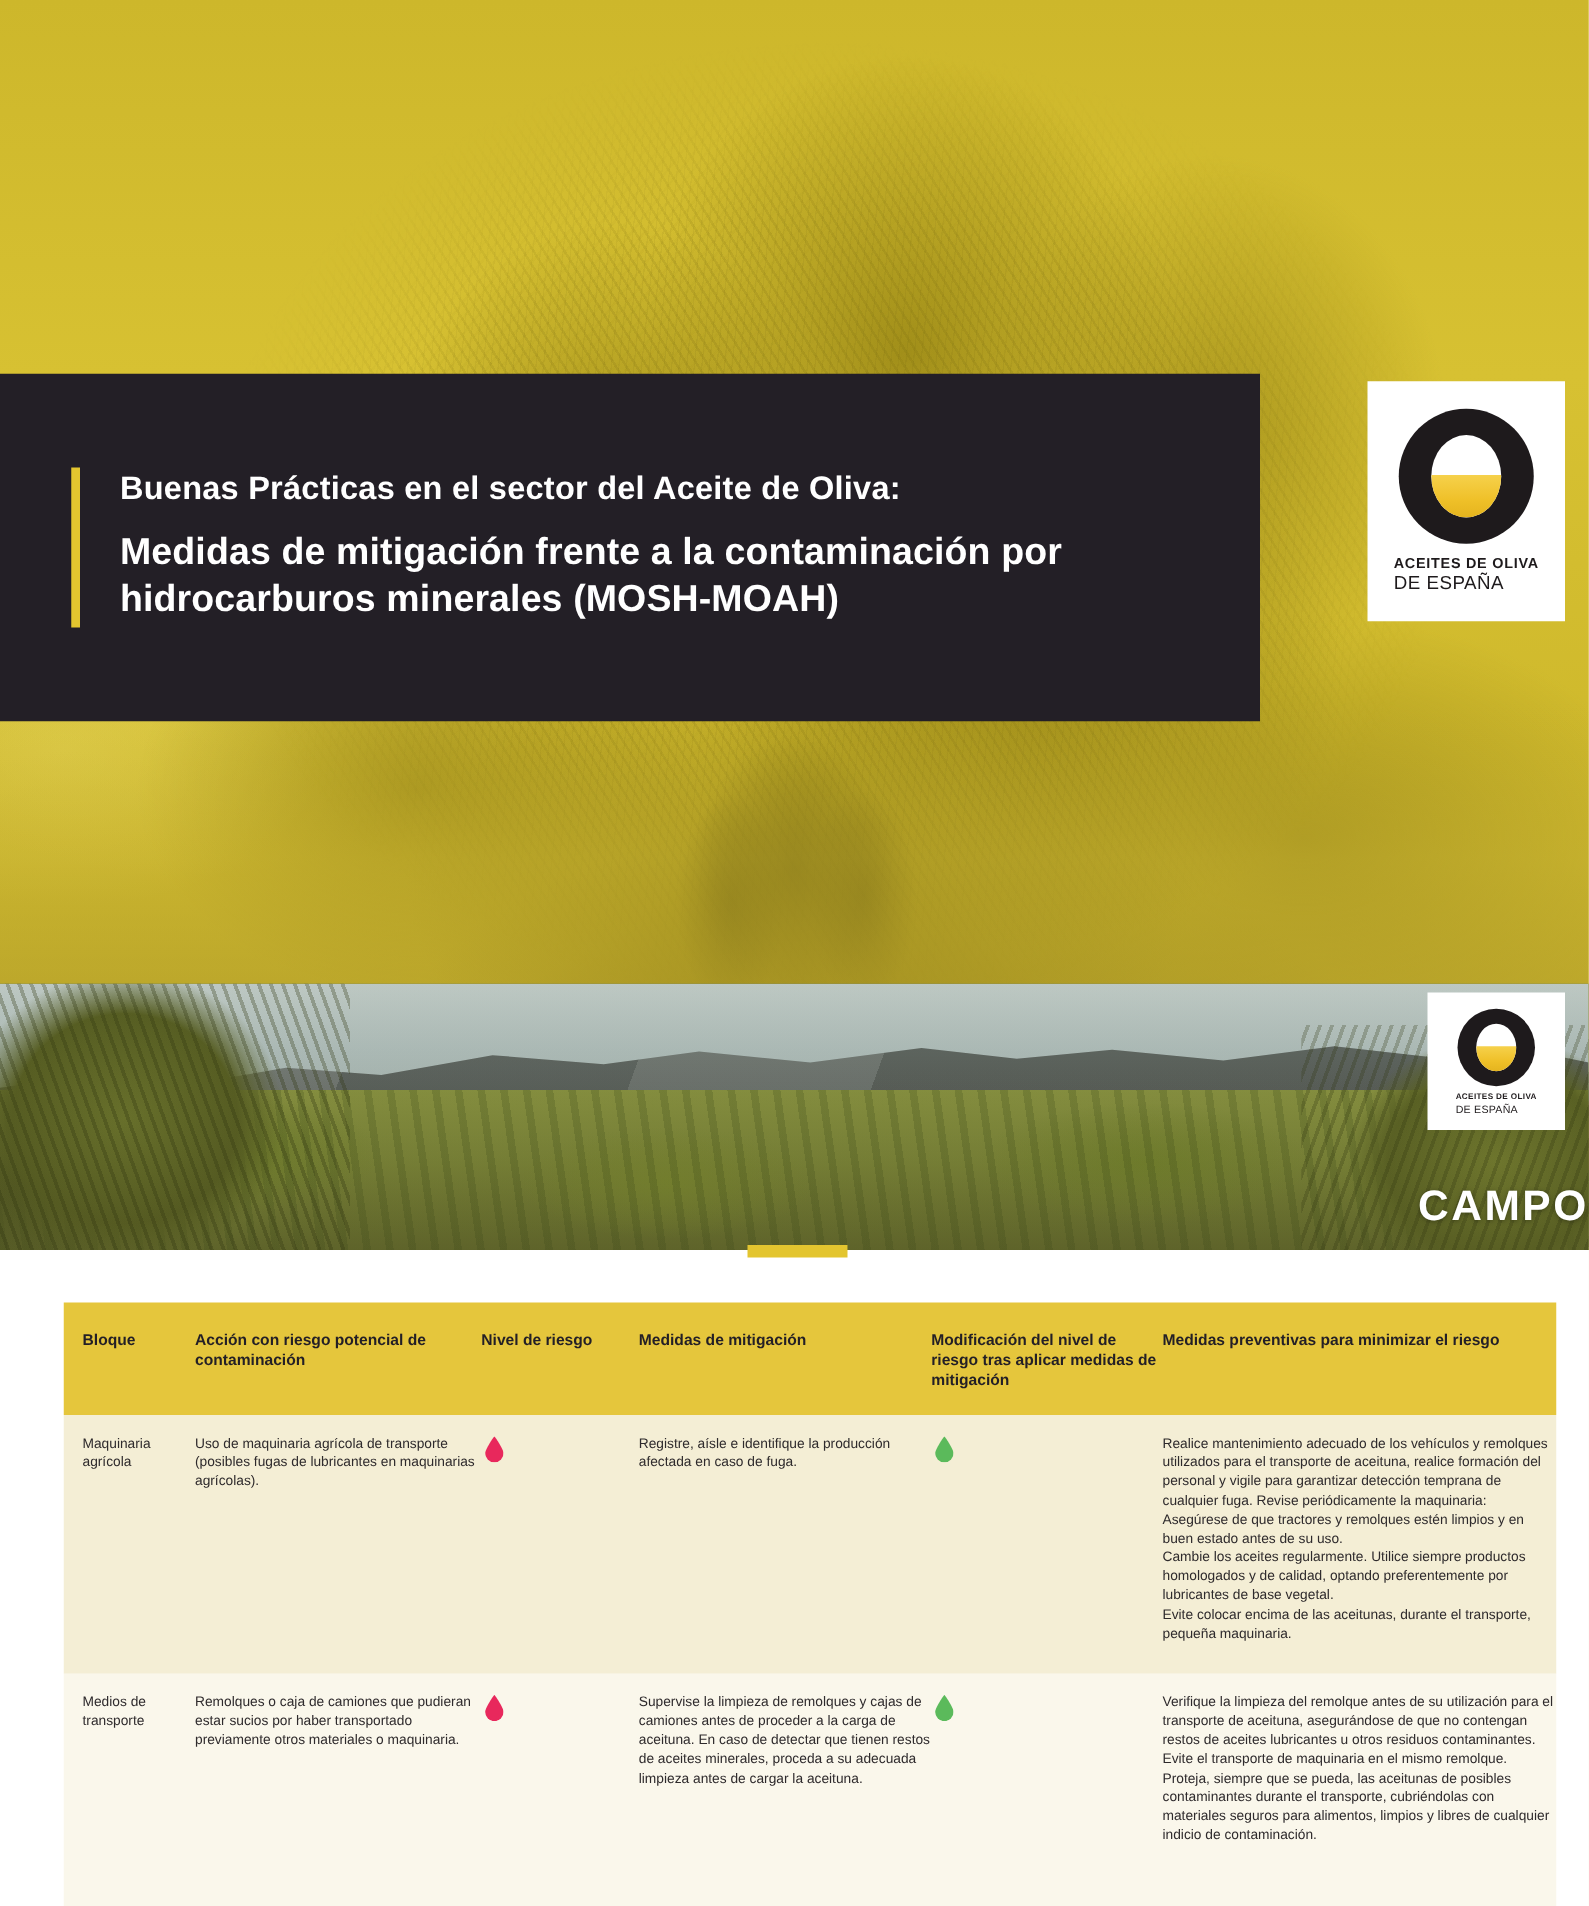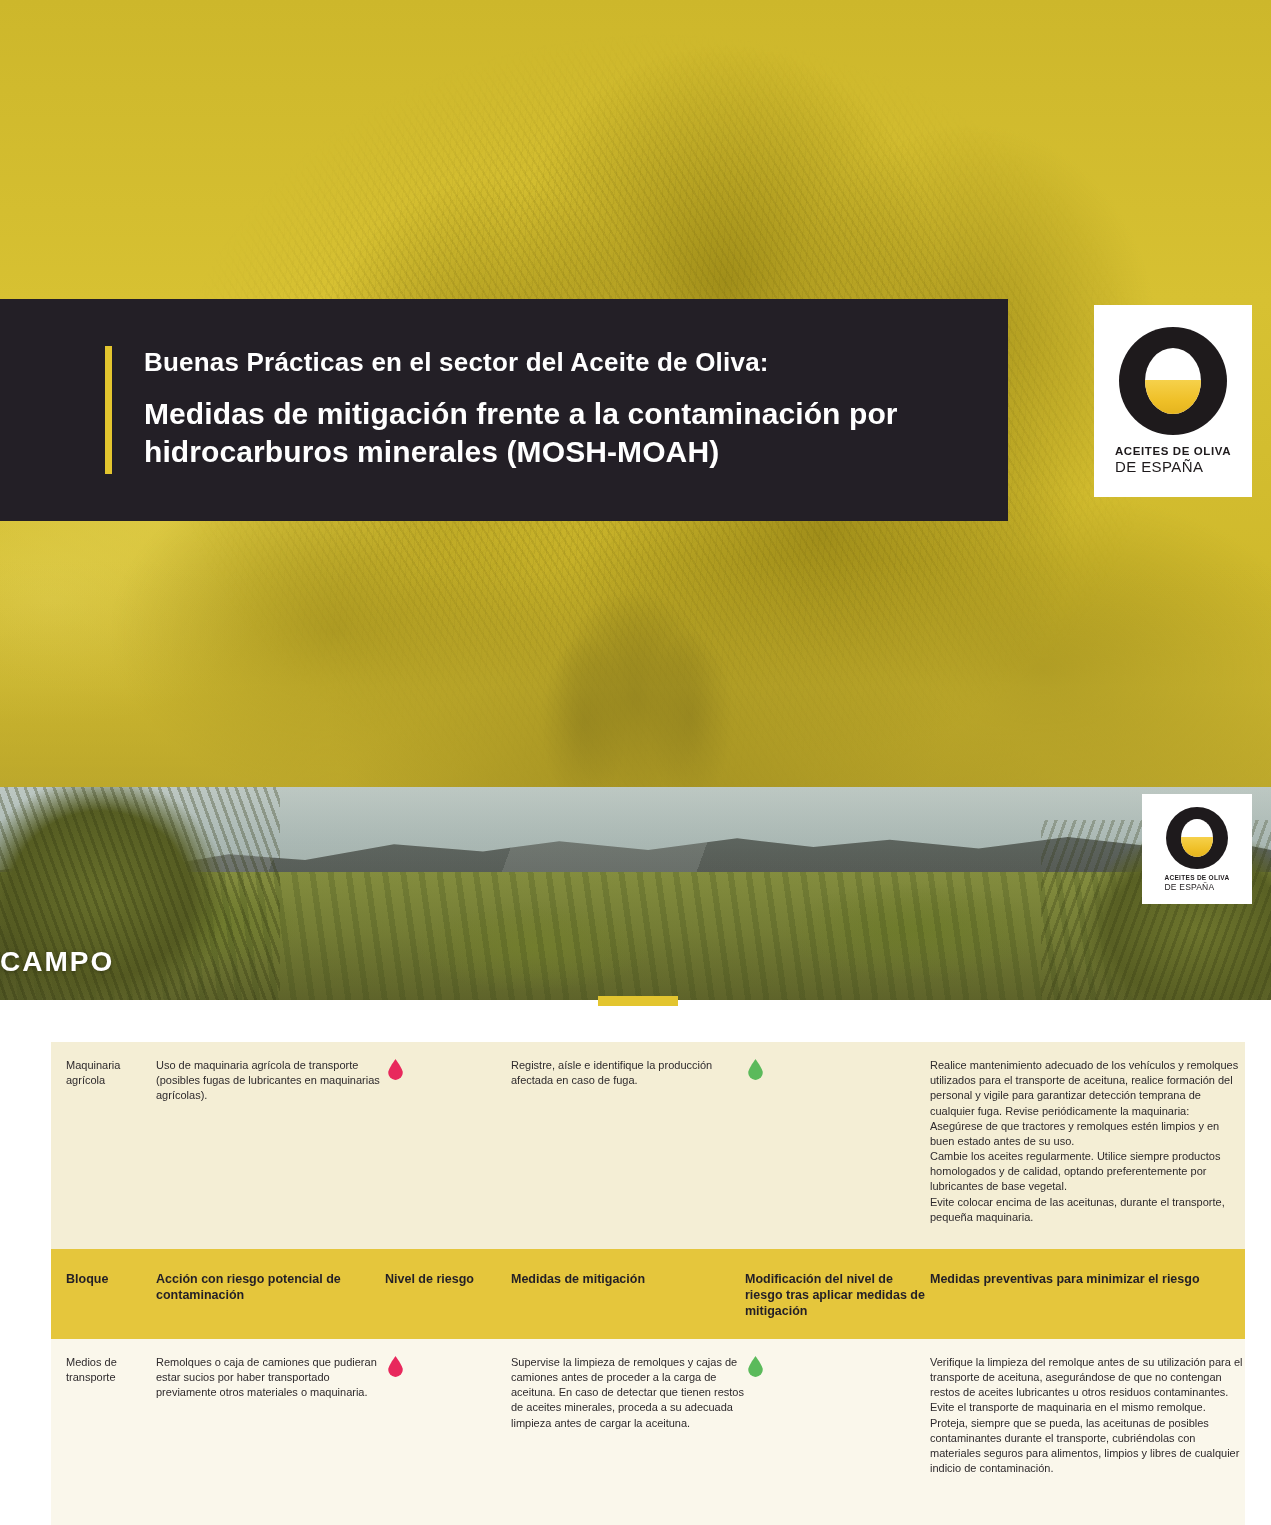--- a/index.html
+++ b/index.html
@@ -67,23 +67,23 @@
       radial-gradient(ellipse 60px 120px at 74% 68%, rgba(104,92,14,.6), rgba(104,92,14,0) 72%);
   }
   .ground-haze {
     position: absolute; left: 0; right: 0; bottom: 210px; height: 230px;
     background: linear-gradient(180deg, rgba(190,170,50,0) 0%, rgba(196,176,52,.40) 55%, rgba(178,158,44,.55) 100%);
   }
 
   
   #titlebar {
     position: absolute; left: 0; top: 299px;
-    width: 1008px; height: 222px;
+    width: 1008px; height: 278px;
     background: #231F26;
-    display: flex; align-items: center; padding-left: 48px;
+    display: flex; align-items: center;
   }
   .title-accent {
     width: 7px; height: 128px;
     background: #E3C52F;
     margin-left: 57px; margin-right: 32px;
     flex: 0 0 auto;
   }
   .title-text { color: #ffffff; }
   .title-line1 {
     font-size: 26px; font-weight: 700; letter-spacing: .2px;
@@ -171,22 +171,22 @@
     background:
       repeating-linear-gradient(-70deg, rgba(30,40,12,.26) 0 3px, rgba(0,0,0,0) 3px 9px),
       radial-gradient(ellipse 140px 120px at 60% 55%, #66732F 0%, #4E5A24 62%, rgba(62,72,30,0) 85%);
   }
   .ls-tint {
     position: absolute; inset: 0;
     background: linear-gradient(180deg, rgba(196,172,40,.10) 0%, rgba(150,120,30,.14) 100%);
   }
   #campo-label {
     position: absolute; left: 0; right: 0; top: 946px;
-    text-align: left;
-    font-size: 28px; font-weight: 700; letter-spacing: 2px;
+    text-align: right;
+    font-size: 34px; font-weight: 700; letter-spacing: 2px;
     color: #ffffff;
     text-shadow: 0 1px 4px rgba(0,0,0,.35);
   }
   #campo-underline {
     position: absolute; left: 598px; top: 996px;
     width: 80px; height: 10px;
     background: #E3C52F;
   }
   #logo-box-strip {
     position: absolute; left: 1142px; top: 794px;
@@ -296,46 +296,46 @@
     <div class="logo-mark">
       <div class="hole"></div>
     </div>
     <div class="logo-words">
       <div class="w1">ACEITES DE OLIVA</div>
       <div class="w2">DE ESPAÑA</div>
     </div>
   </div>
 
   <div id="table">
+
+    <div class="trow thead">
+      <div class="cell c-bloque">Bloque</div>
+      <div class="cell c-accion">Acción con riesgo potencial de contaminación</div>
+      <div class="cell c-nivel">Nivel de riesgo</div>
+      <div class="cell c-medidas">Medidas de mitigación</div>
+      <div class="cell c-mod">Modificación del nivel de riesgo tras aplicar medidas de mitigación</div>
+      <div class="cell c-prev">Medidas preventivas para minimizar el riesgo</div>
+    </div>
 
     <div class="trow tbody-row row-a">
       <div class="cell c-bloque">Maquinaria agrícola</div>
       <div class="cell c-accion">Uso de maquinaria agrícola de transporte (posibles fugas de lubricantes en maquinarias agrícolas).</div>
       <div class="cell c-nivel">
         <span class="drop drop-red"></span>
       </div>
       <div class="cell c-medidas">Registre, aísle e identifique la producción afectada en caso de fuga.</div>
       <div class="cell c-mod">
         <span class="drop drop-green"></span>
       </div>
       <div class="cell c-prev prev-text">Realice mantenimiento adecuado de los vehículos y remolques utilizados para el transporte de aceituna, realice formación del personal y vigile para garantizar detección temprana de cualquier fuga. Revise periódicamente la maquinaria:
 Asegúrese de que tractores y remolques estén limpios y en buen estado antes de su uso.
 Cambie los aceites regularmente. Utilice siempre productos  homologados y de calidad, optando preferentemente por lubricantes de base vegetal.
 Evite colocar encima de las aceitunas, durante el transporte, pequeña maquinaria.</div>
     </div>
 
-    <div class="trow thead">
-      <div class="cell c-bloque">Bloque</div>
-      <div class="cell c-accion">Acción con riesgo potencial de contaminación</div>
-      <div class="cell c-nivel">Nivel de riesgo</div>
-      <div class="cell c-medidas">Medidas de mitigación</div>
-      <div class="cell c-mod">Modificación del nivel de riesgo tras aplicar medidas de mitigación</div>
-      <div class="cell c-prev">Medidas preventivas para minimizar el riesgo</div>
-    </div>
-
     <div class="trow tbody-row row-b">
       <div class="cell c-bloque">Medios de transporte</div>
       <div class="cell c-accion">Remolques o caja de camiones que pudieran estar sucios por haber transportado previamente otros materiales o maquinaria.</div>
       <div class="cell c-nivel">
         <span class="drop drop-red"></span>
       </div>
       <div class="cell c-medidas">Supervise la limpieza de remolques y cajas de camiones antes de proceder a la carga de aceituna. En caso de detectar que tienen restos de aceites minerales, proceda a su adecuada limpieza antes de cargar la aceituna.</div>
       <div class="cell c-mod">
         <span class="drop drop-green"></span>
       </div>

